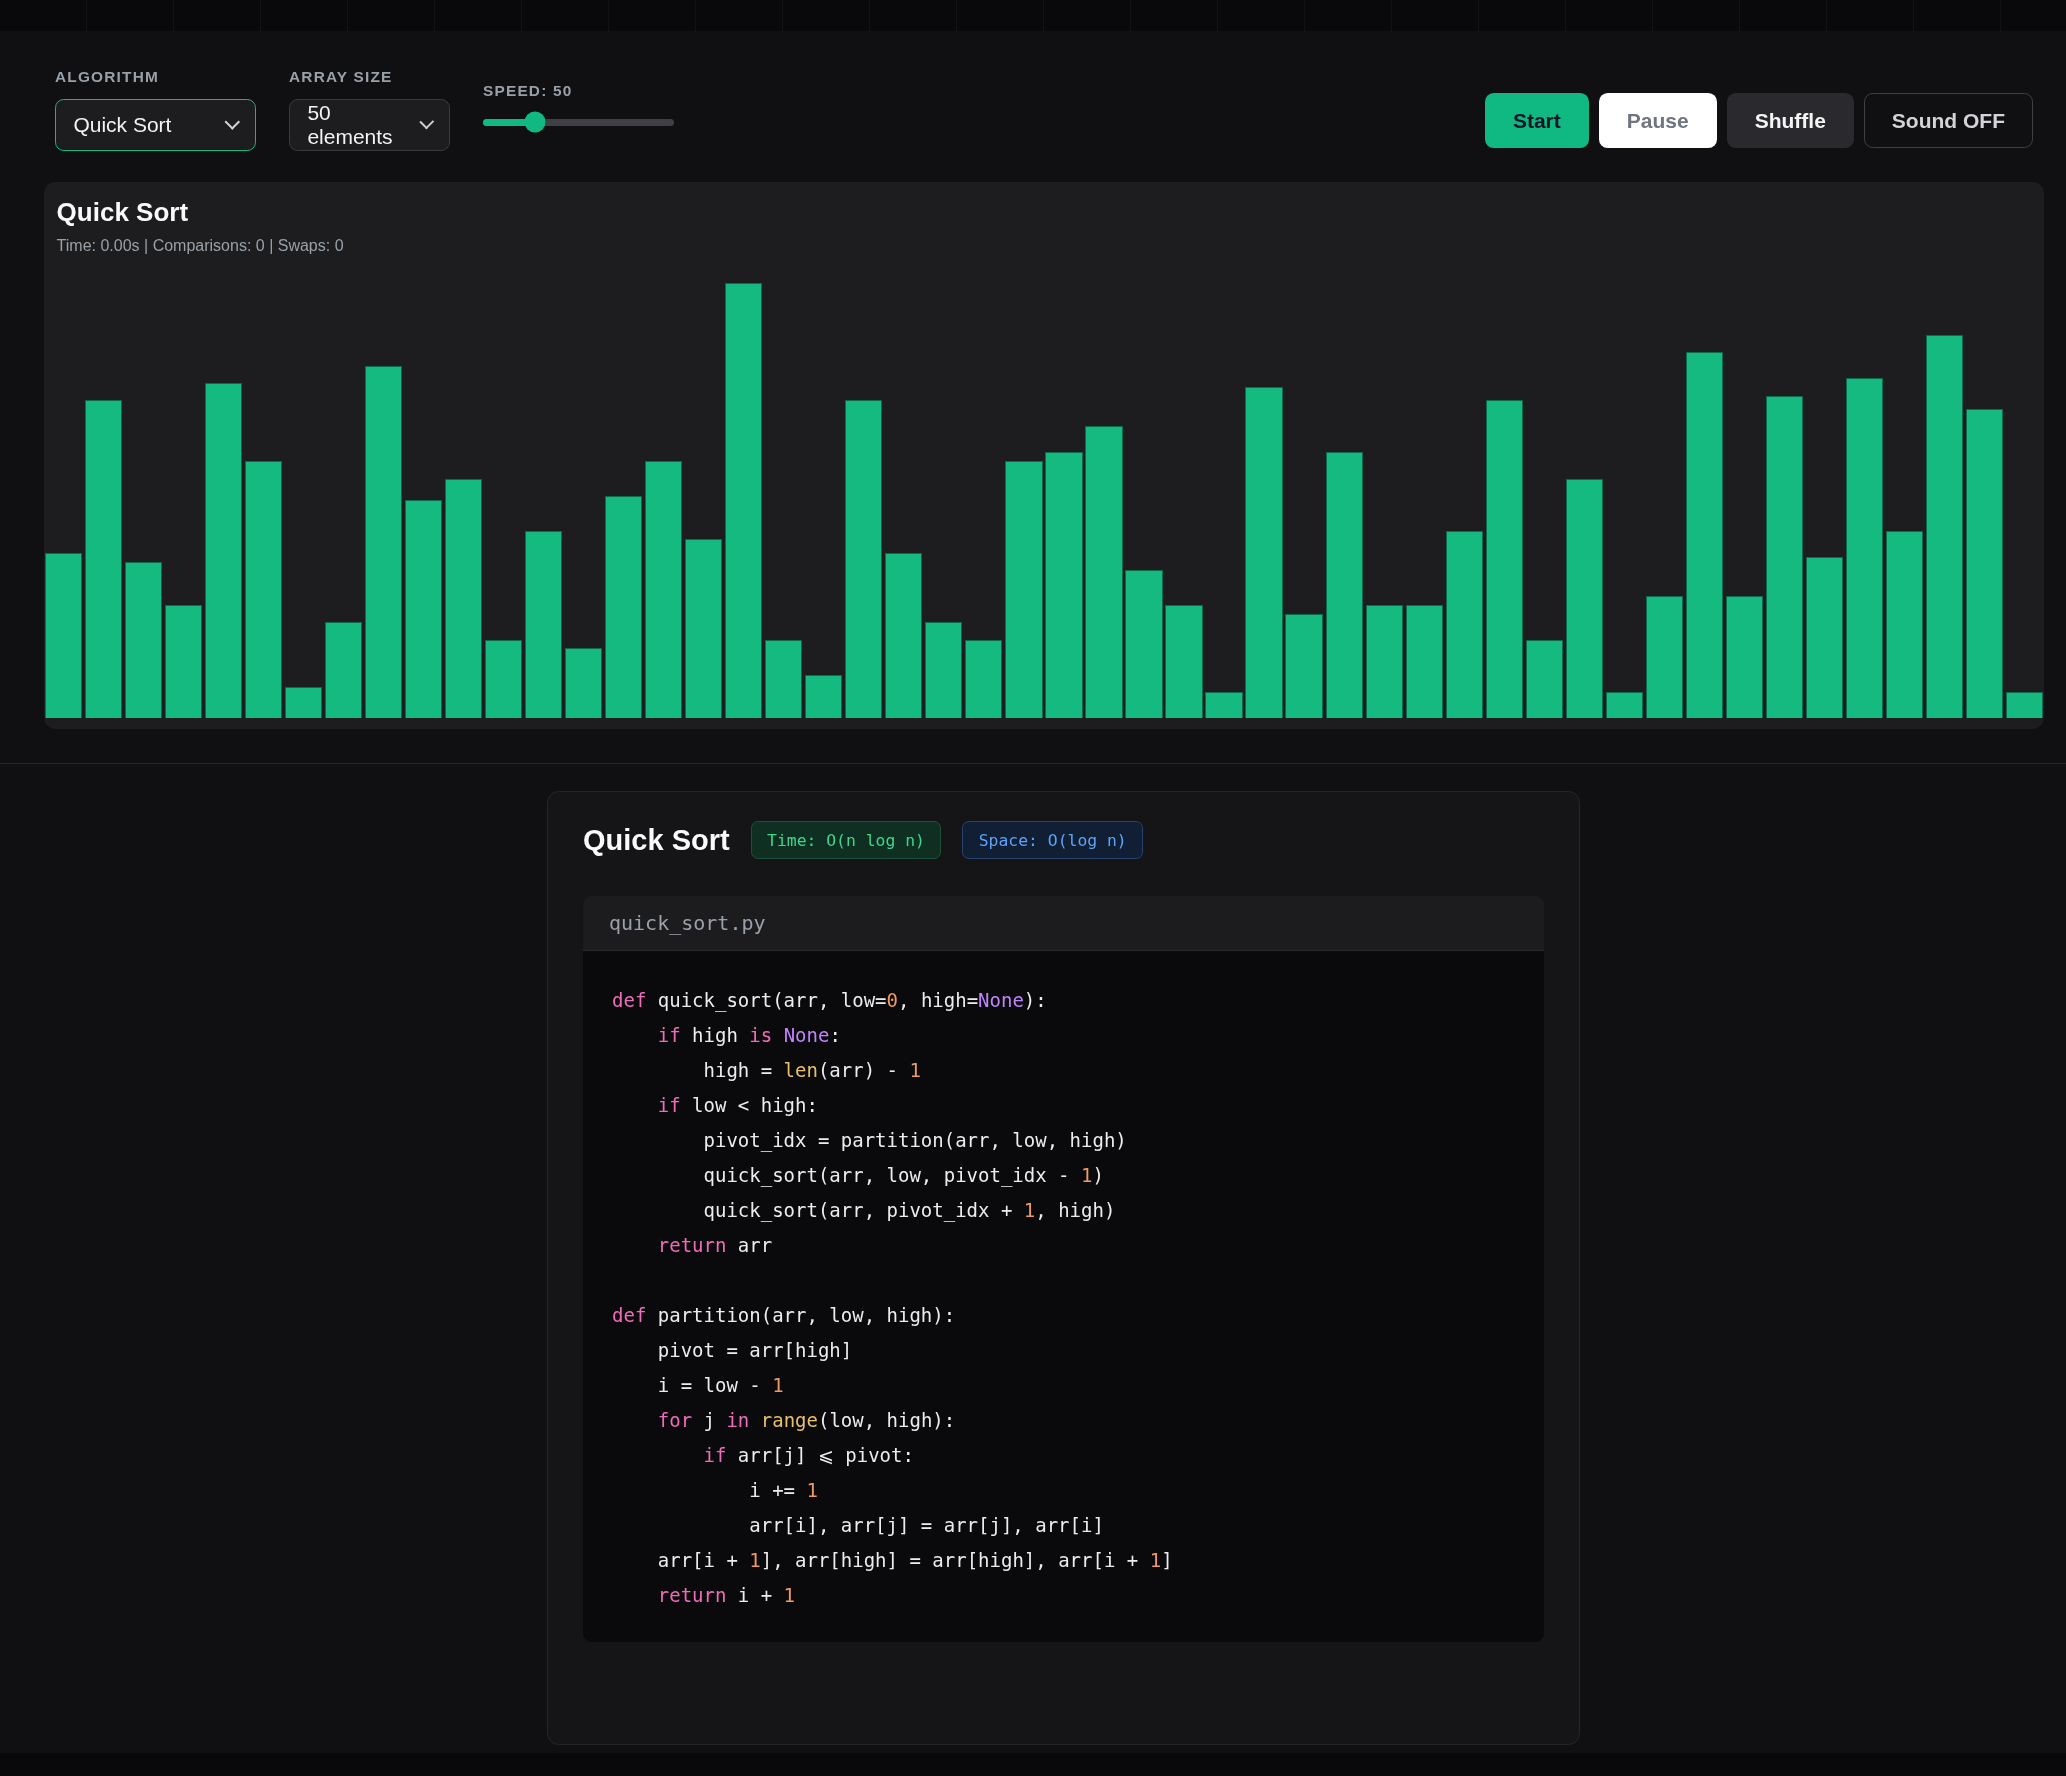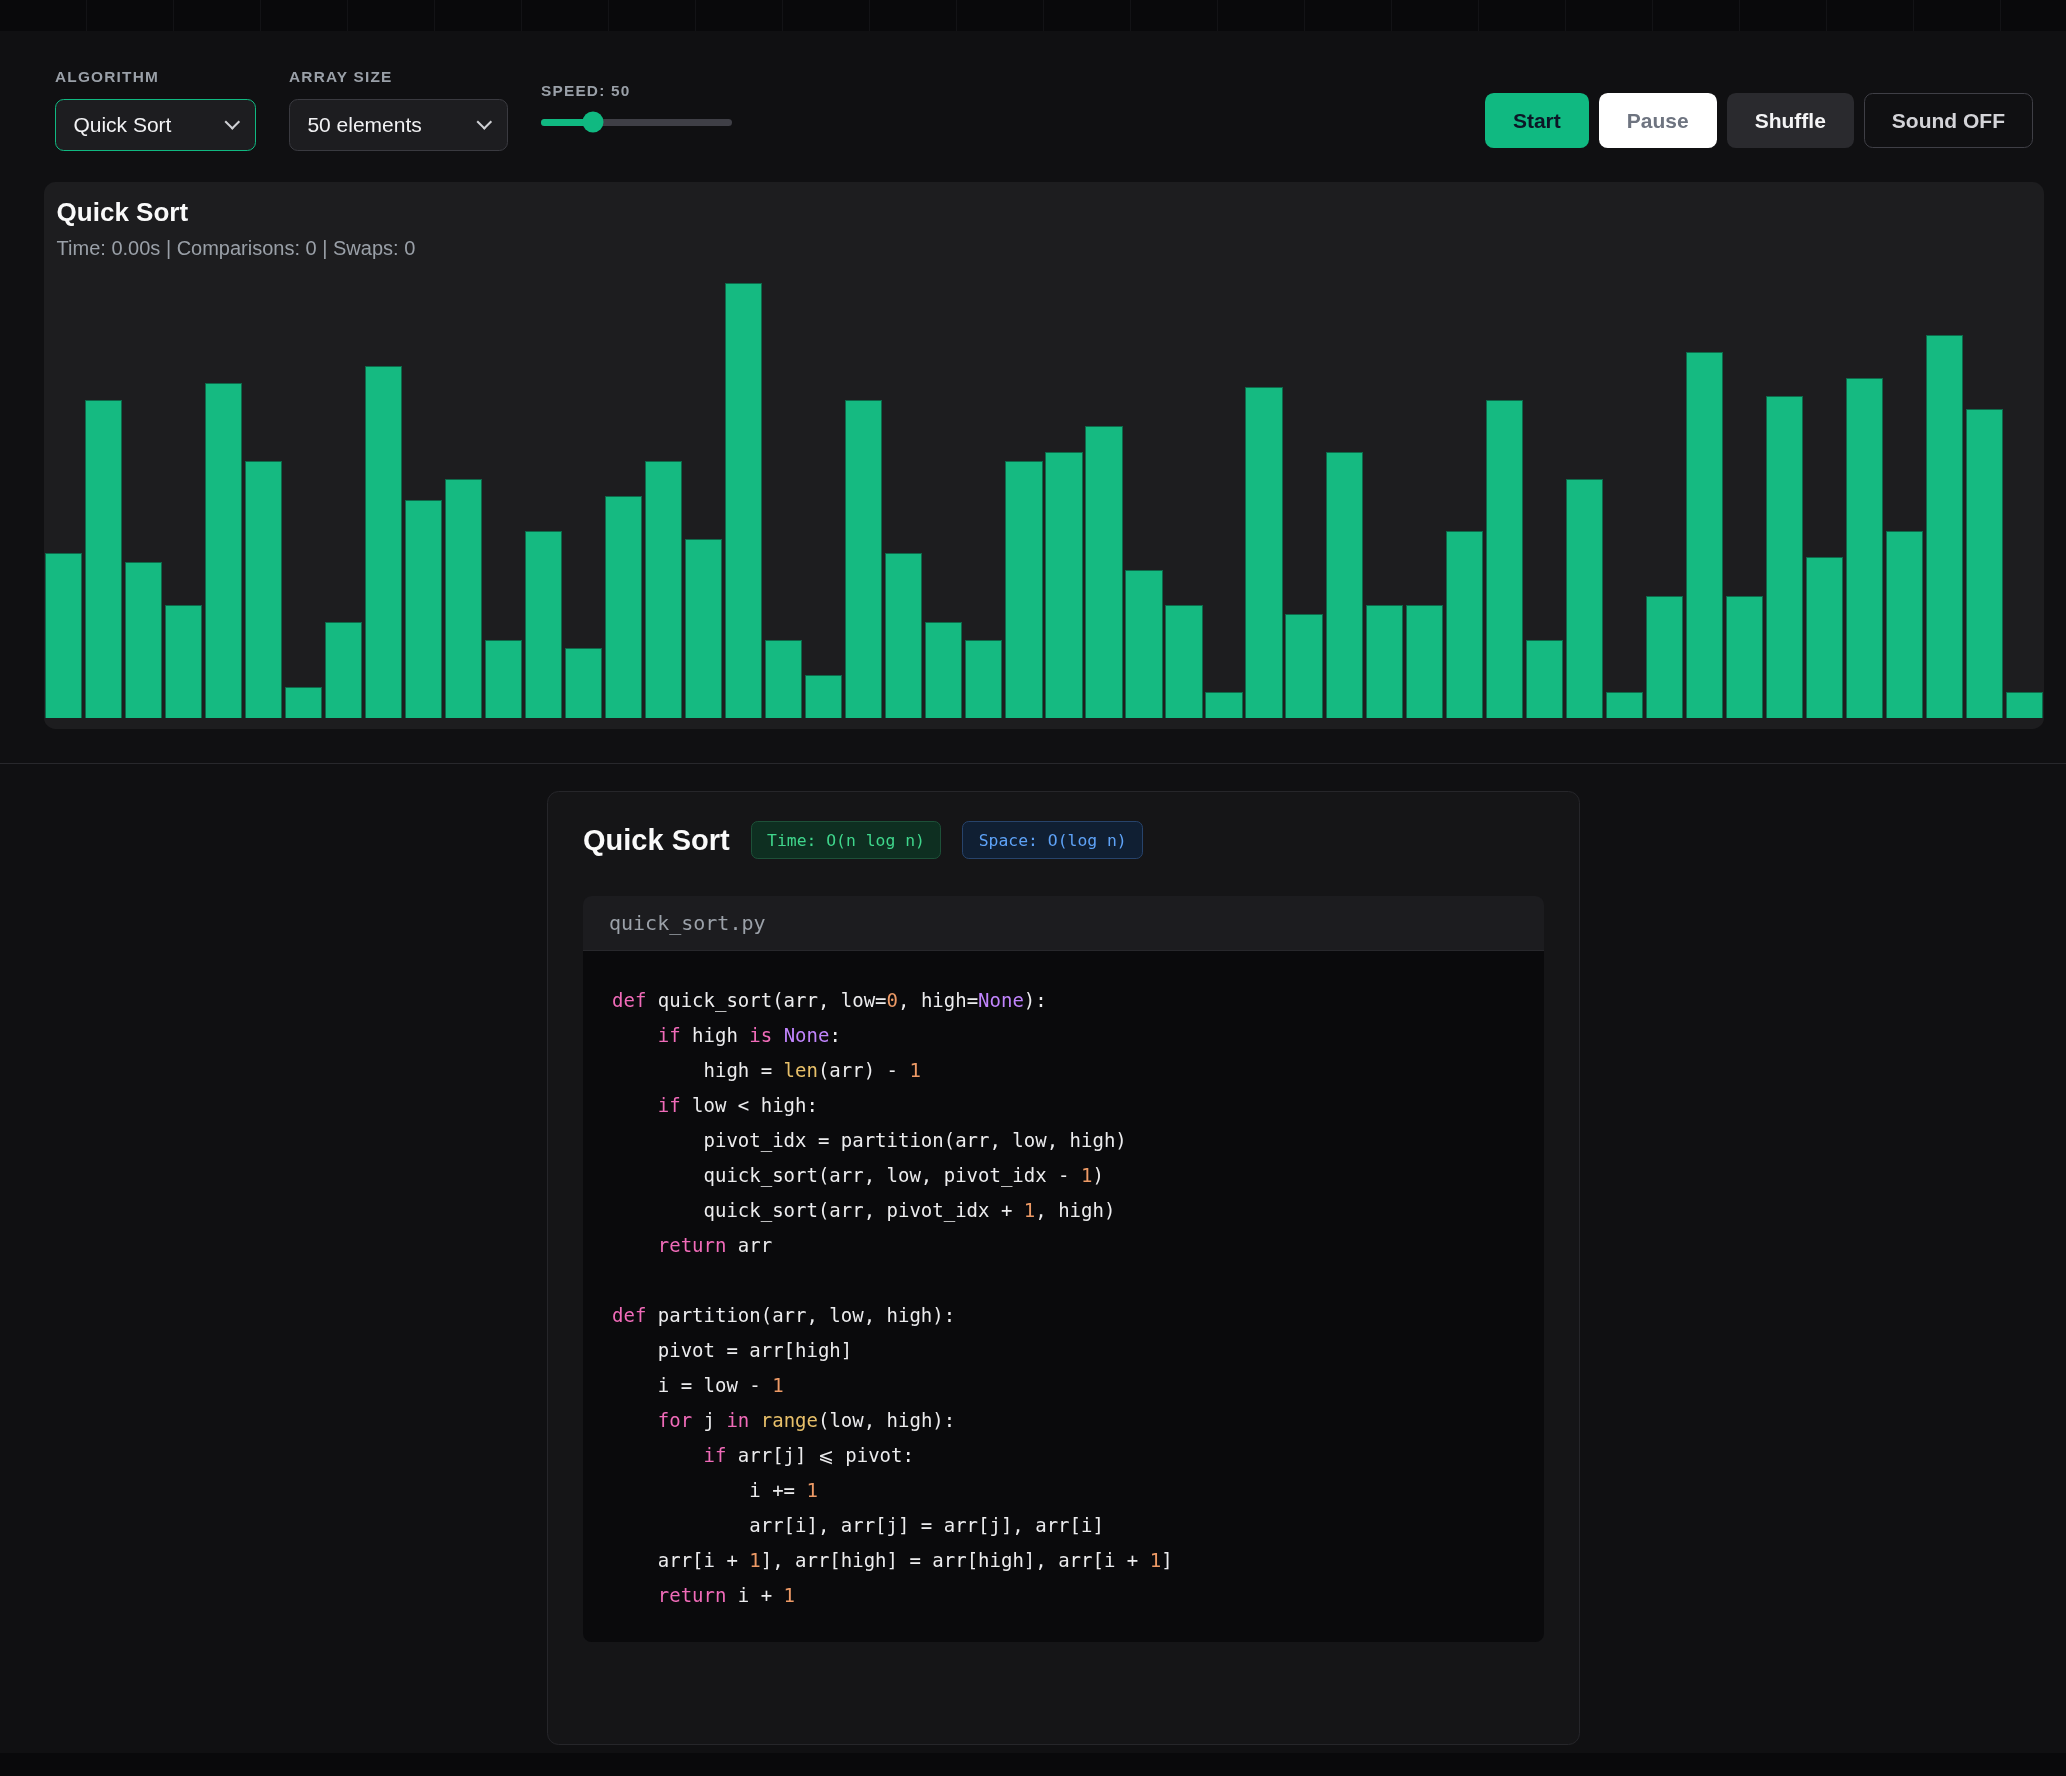--- a/index.html
+++ b/index.html
@@ -25,21 +25,21 @@
     font-size:15.4px; font-weight:700; letter-spacing:1.2px; color:#9aa0a8;
     margin-bottom:12.6px;
   }
   .select {
     height:52px; display:flex; align-items:center; justify-content:space-between;
     background:#1d1d20; border:1px solid #3a3a40; border-radius:8.7px;
     padding:0 17.4px; font-size:21px; color:#f2f2f4; cursor:pointer;
   }
   .select.accent { border:1.4px solid #10b981; }
   .sel-algo { width:201px; }
-  .sel-size { width:219px; }
+  .sel-size { width:161px; }
   .chev {
     width:10.6px; height:10.6px; border-right:2.1px solid #cfd0d4; border-bottom:2.1px solid #cfd0d4;
     transform:rotate(45deg) translate(-1.9px,-1.9px); margin-left:13.5px;
   }
   .speed-group { margin-top:13.5px; }
   .slider { position:relative; width:191px; height:6.8px; background:#3f3f46; border-radius:3.9px; margin-top:19.3px; }
   .slider-fill { position:absolute; left:0; top:0; height:100%; background:#10b981; border-radius:3.9px; }
   .slider-thumb {
     position:absolute; top:50%; width:21px; height:21px; background:#10b981;
     border-radius:50%; transform:translate(-50%,-50%);
@@ -54,21 +54,21 @@
   .btn-pause   { background:#ffffff; color:#6e7480; }
   .btn-shuffle { background:#2a2a2e; color:#f4f4f5; }
   .btn-sound   { background:transparent; border:1px solid #3f3f46; color:#d4d4d8; }
 
   
   .viz-panel {
     position:absolute; left:44px; top:182px; width:2000px; height:547px;
     background:#1d1d1f; border-radius:11.6px;
   }
   .viz-title { font-size:26px; font-weight:700; color:#fafafa; padding:15.4px 0 0 12.6px; }
-  .viz-stats { font-size:20px; color:#9aa0a8; padding:8.7px 0 0 12.6px; }
+  .viz-stats { font-size:16px; color:#9aa0a8; padding:8.7px 0 0 12.6px; }
   .bars {
     position:absolute; left:0; right:0; bottom:10.6px; height:436px;
     display:flex; align-items:flex-end; gap:2.9px; padding:0 1px;
   }
   .bar {
     flex:1 1 0;
     background:#15ba81;
     border:1px solid rgba(8,40,30,0.55);
     border-bottom:none;
   }

